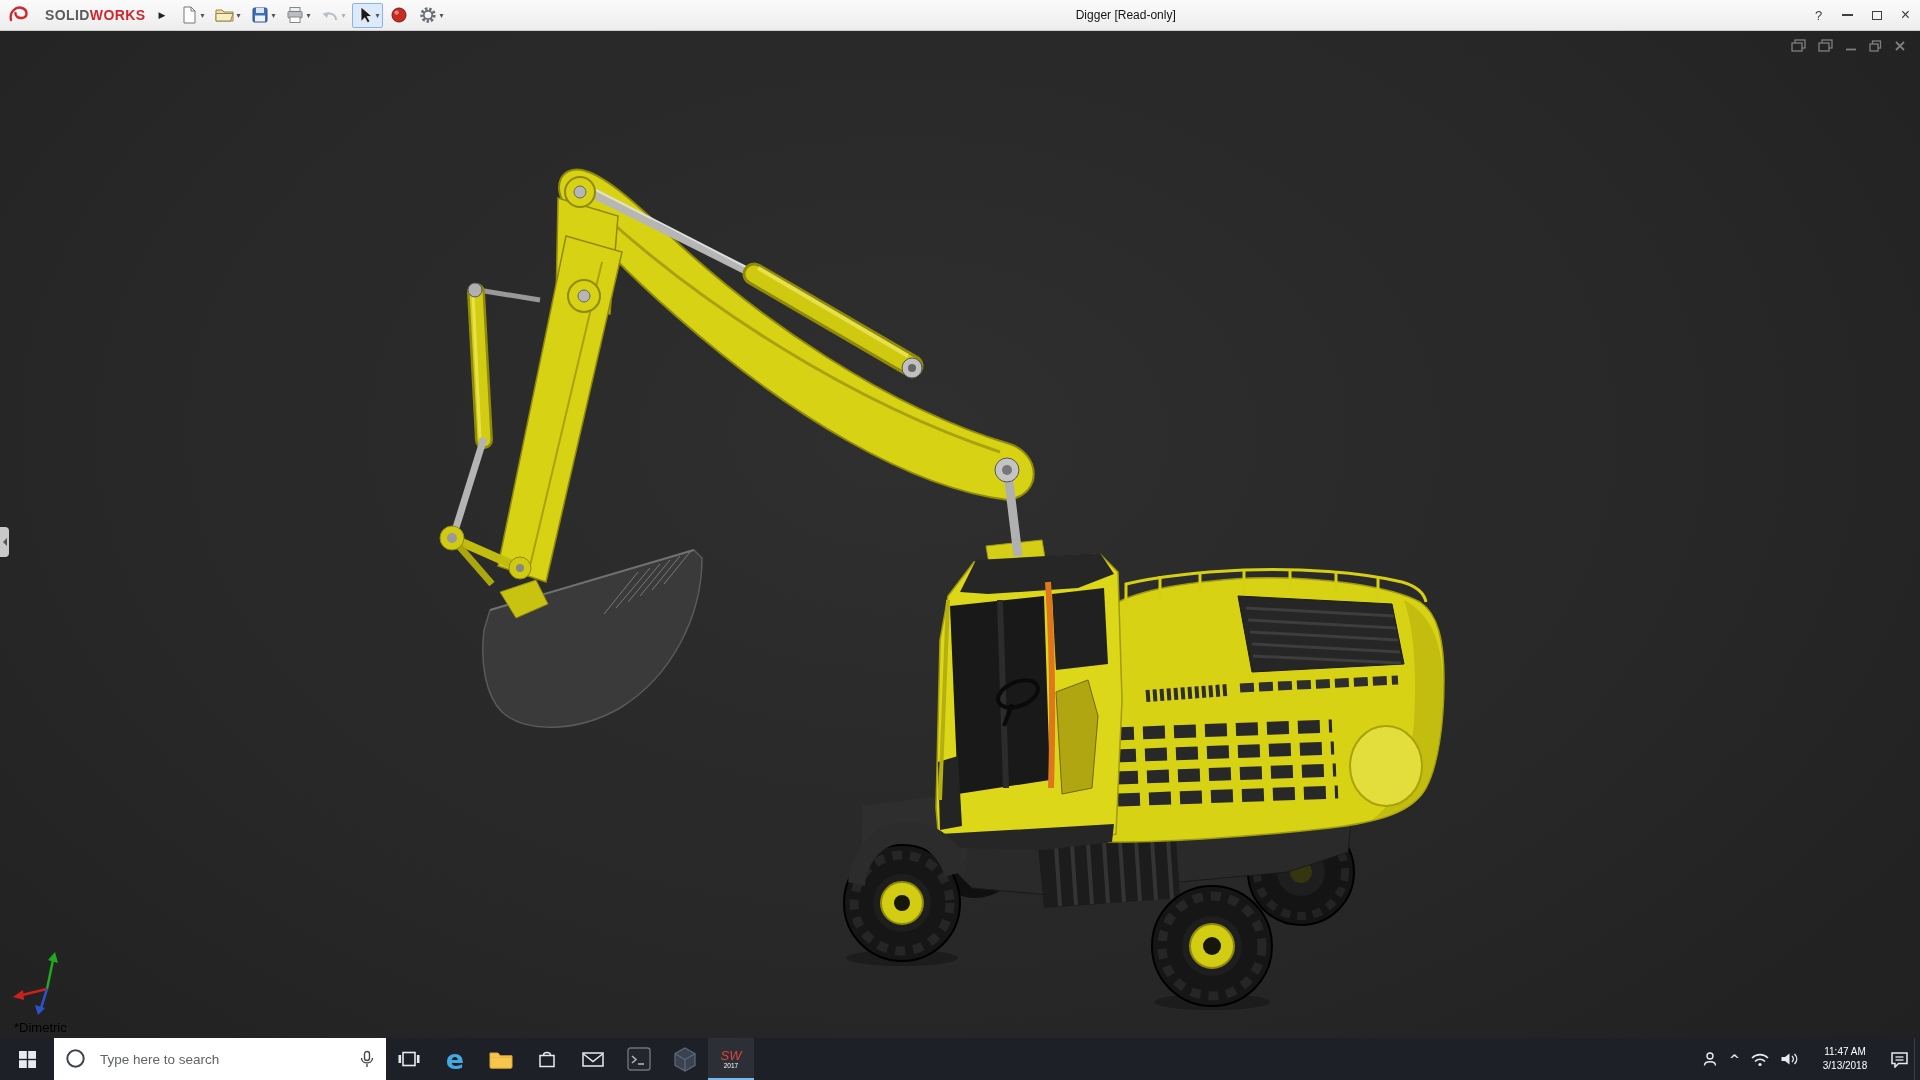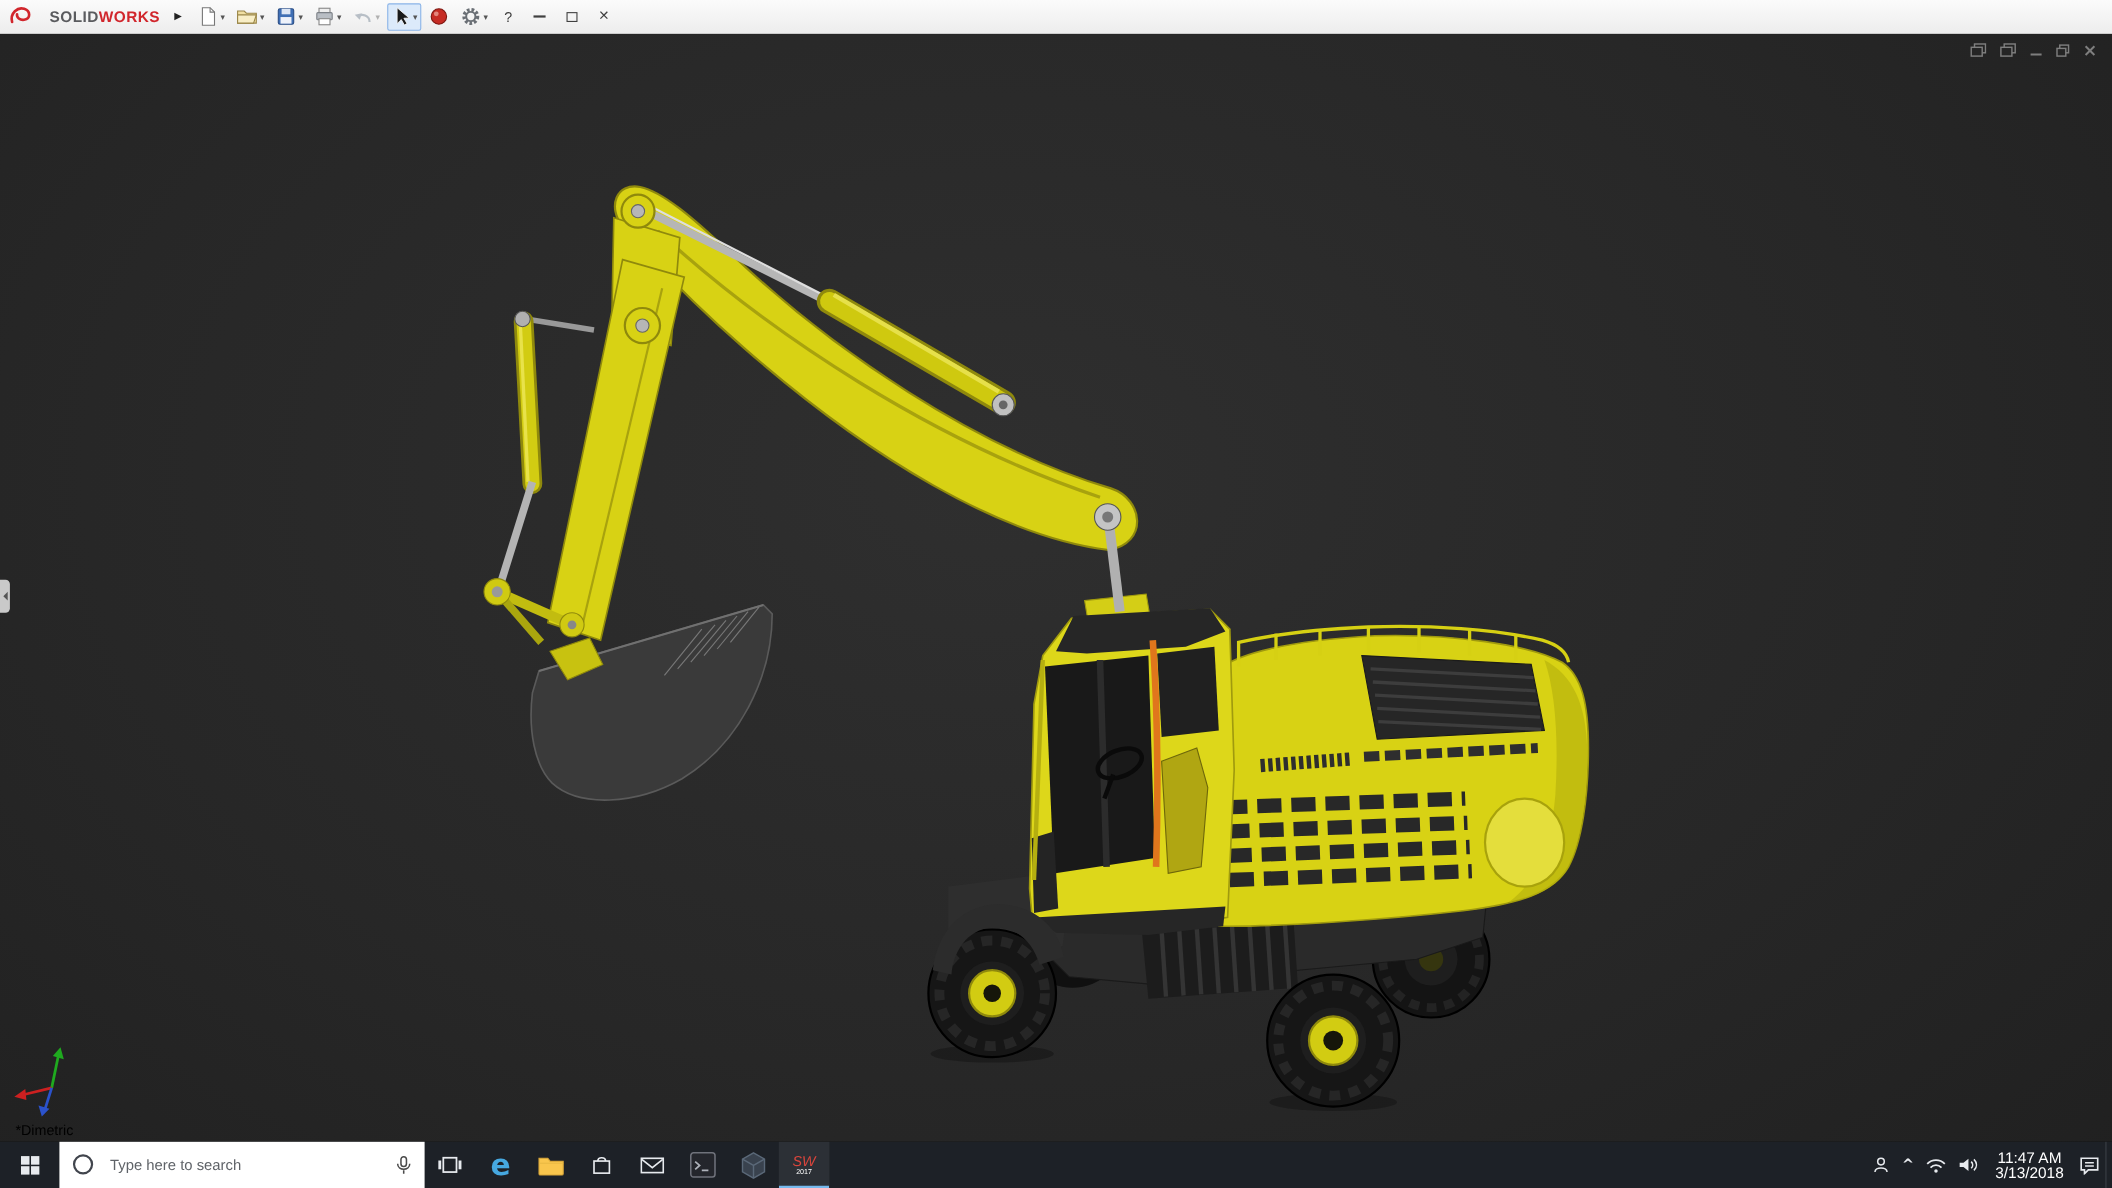--- a/index.html
+++ b/index.html
@@ -61,21 +61,21 @@
   .appslot.running { box-shadow:inset 0 -2px 0 #76b9ed; background:rgba(255,255,255,.07); }
   .edge-glyph { font-family:"DejaVu Sans",sans-serif; font-size:27px; font-weight:bold;
                 color:#46a8e0; line-height:1; }
   .sw-icon { display:flex; flex-direction:column; align-items:center; line-height:1; }
   .sw-text { color:#d8453c; font-weight:normal; font-size:13px; font-style:italic; }
   .sw-year { color:#ffffff; font-size:6.5px; margin-top:1px; }
   .tray { margin-left:auto; display:flex; align-items:stretch; }
   .tray .tb-slot { padding:0 5px; }
   .tray-caret { font-size:13px; font-weight:bold; color:#e7eaee; font-family:"DejaVu Sans",sans-serif; }
   .clock { display:flex; flex-direction:column; justify-content:center; align-items:center;
-           width:80px; font-size:14px; line-height:14px; color:#ffffff; }
+           width:80px; font-size:10px; line-height:14px; color:#ffffff; }
   .show-desktop { width:6px; border-left:1px solid #3a3f46; }
 </style>
 </head>
 <body>
 
 <div id="titlebar">
   <div class="logo">
     <svg width="22" height="22" viewBox="0 0 22 22">
       <path d="M3 16 C1 8 8 2 14 4 C20 6 20 13 14 14 C10 14.5 7 12 7.5 9" stroke="#d1262c" stroke-width="2.4" fill="none" stroke-linecap="round"></path>
     </svg>
@@ -135,20 +135,21 @@
     </div>
     <div class="qbtn">
       <svg class="tb-icon" width="18" height="18" viewBox="0 0 18 18">
         <circle cx="9" cy="9" r="6" fill="none" stroke="#6a6f75" stroke-width="3.4" stroke-dasharray="2.4 1.7"></circle>
         <circle cx="9" cy="9" r="4.2" fill="none" stroke="#6a6f75" stroke-width="1.8"></circle>
       </svg>
       <span class="caret">▾</span>
     </div>
   </div>
 
+  <div class="title-center">Digger [Read-only]</div>
 
   <div class="win-controls">
     <div class="win-btn">?</div>
     <div class="win-btn">
         <span class="glyph-min"></span>
       </div>
     <div class="win-btn">
         <span class="glyph-max"></span>
       </div>
     <div class="win-btn">

